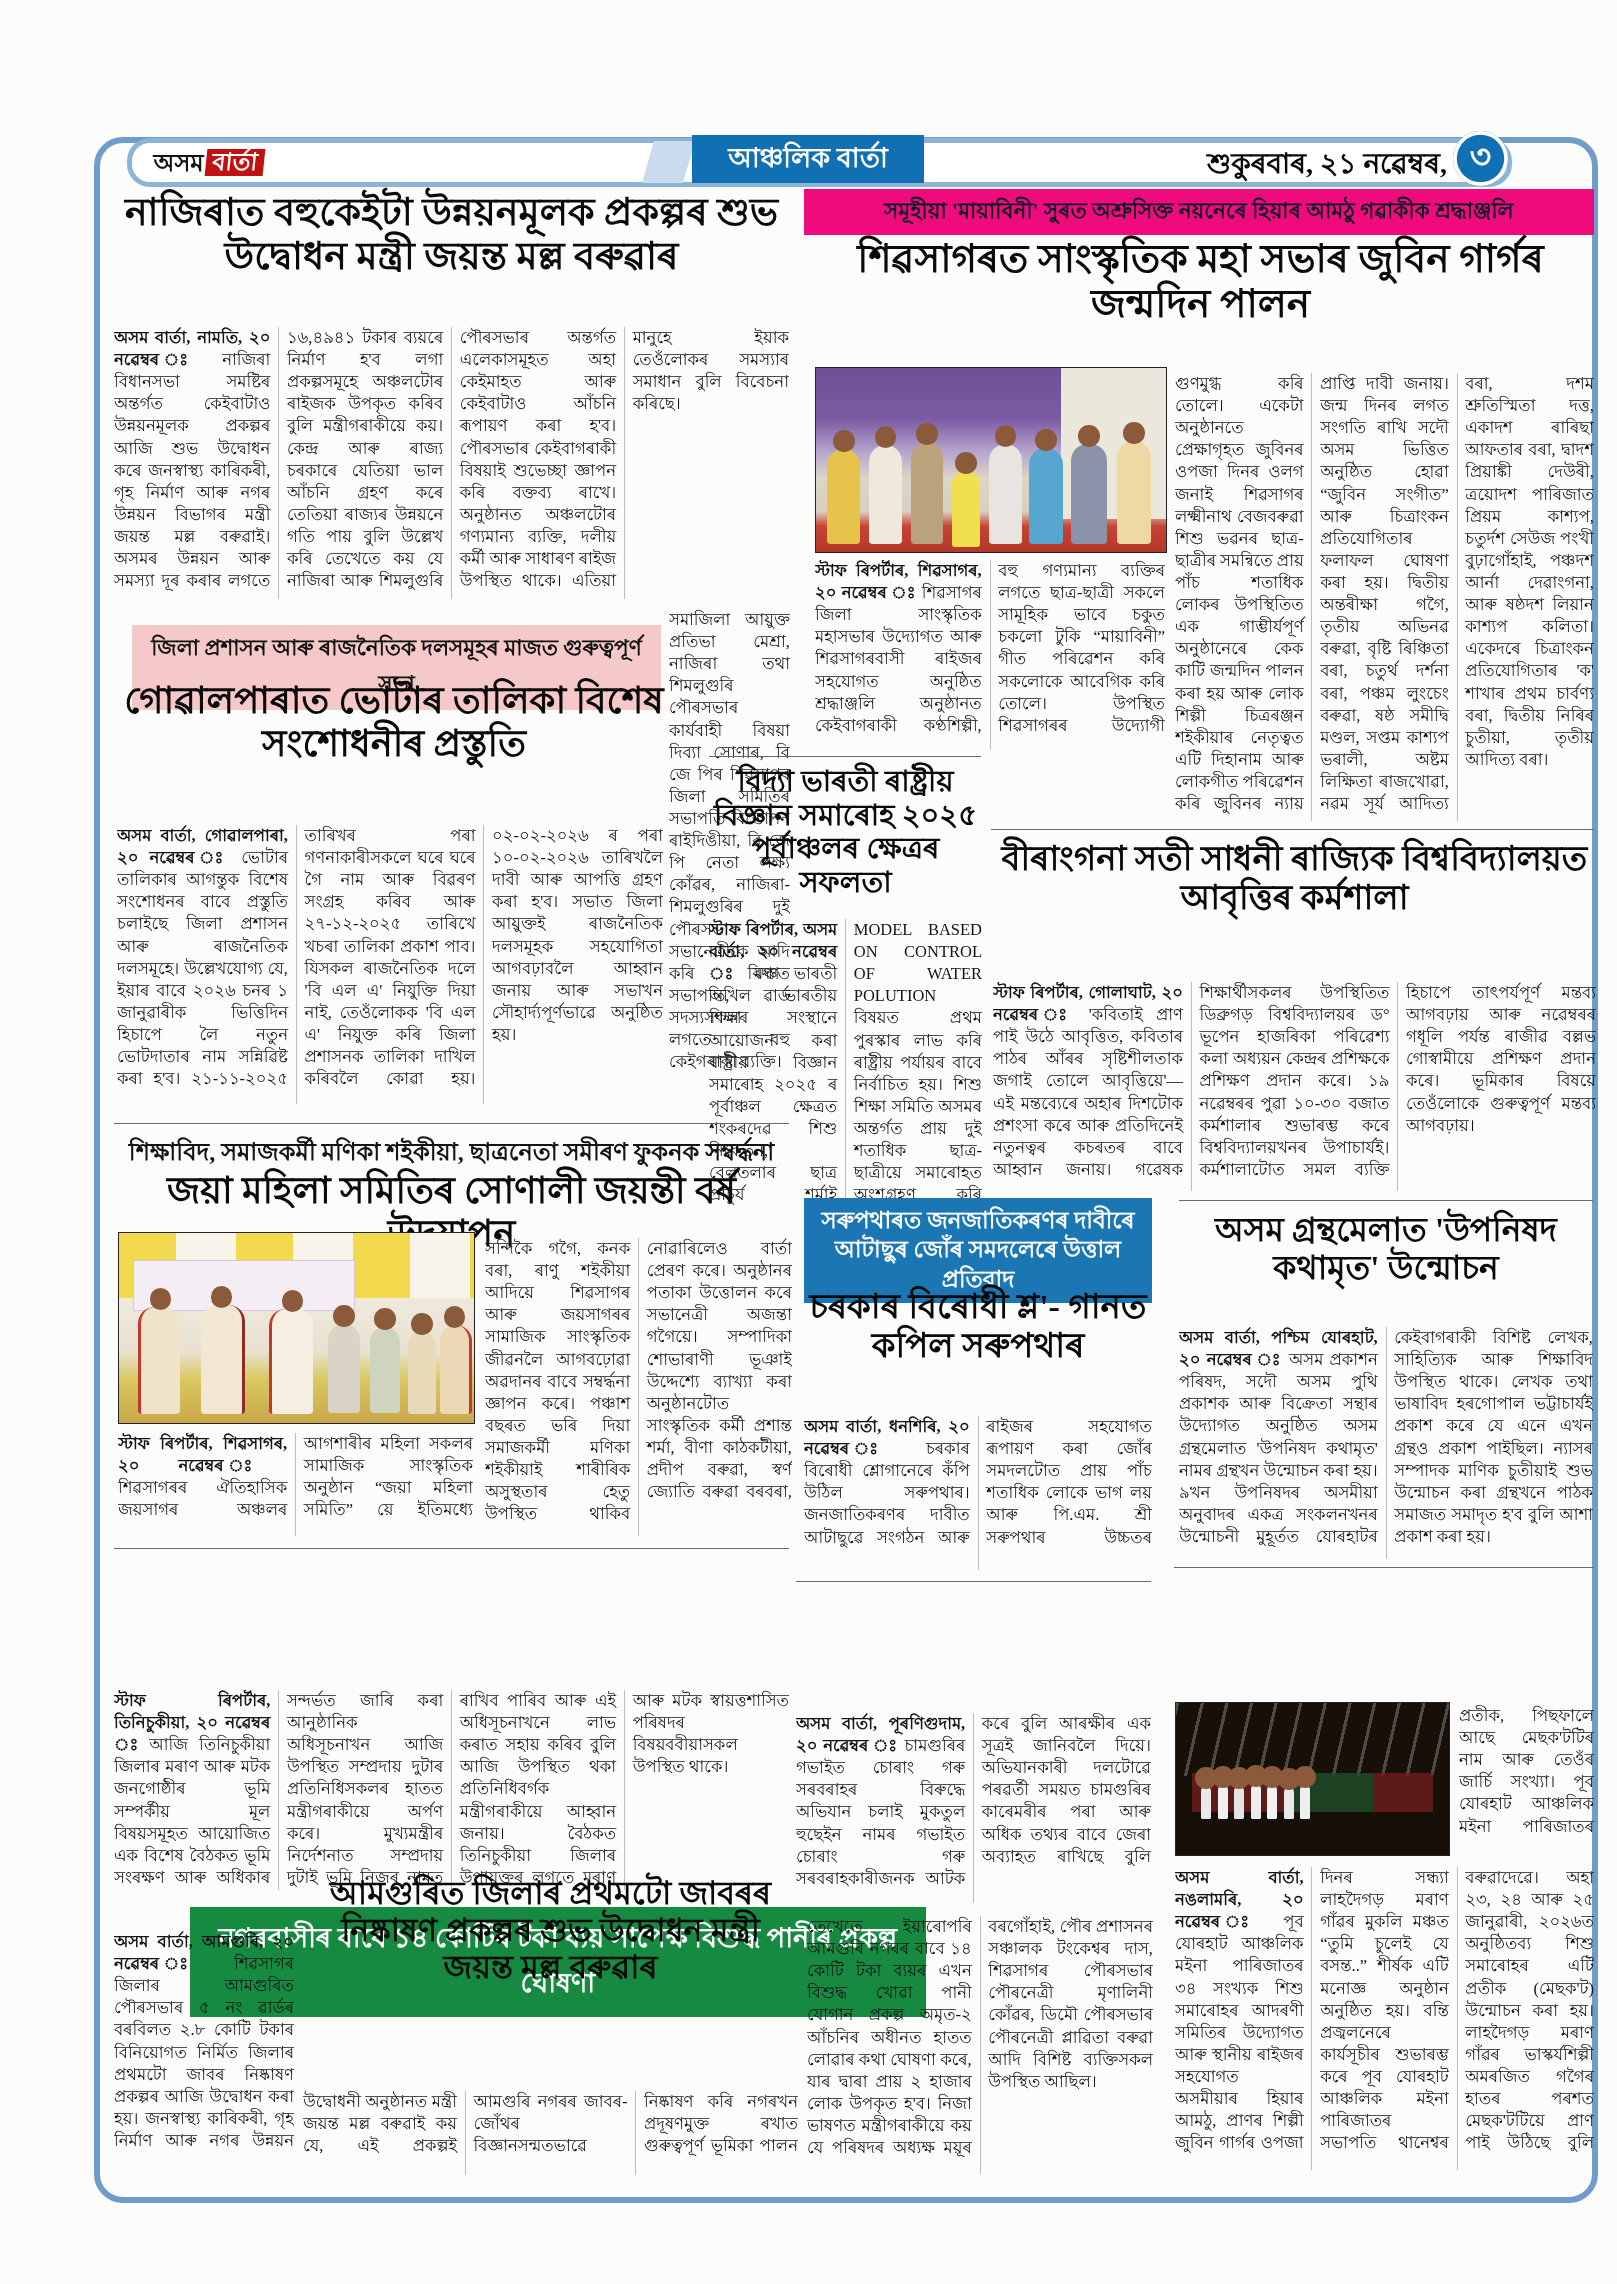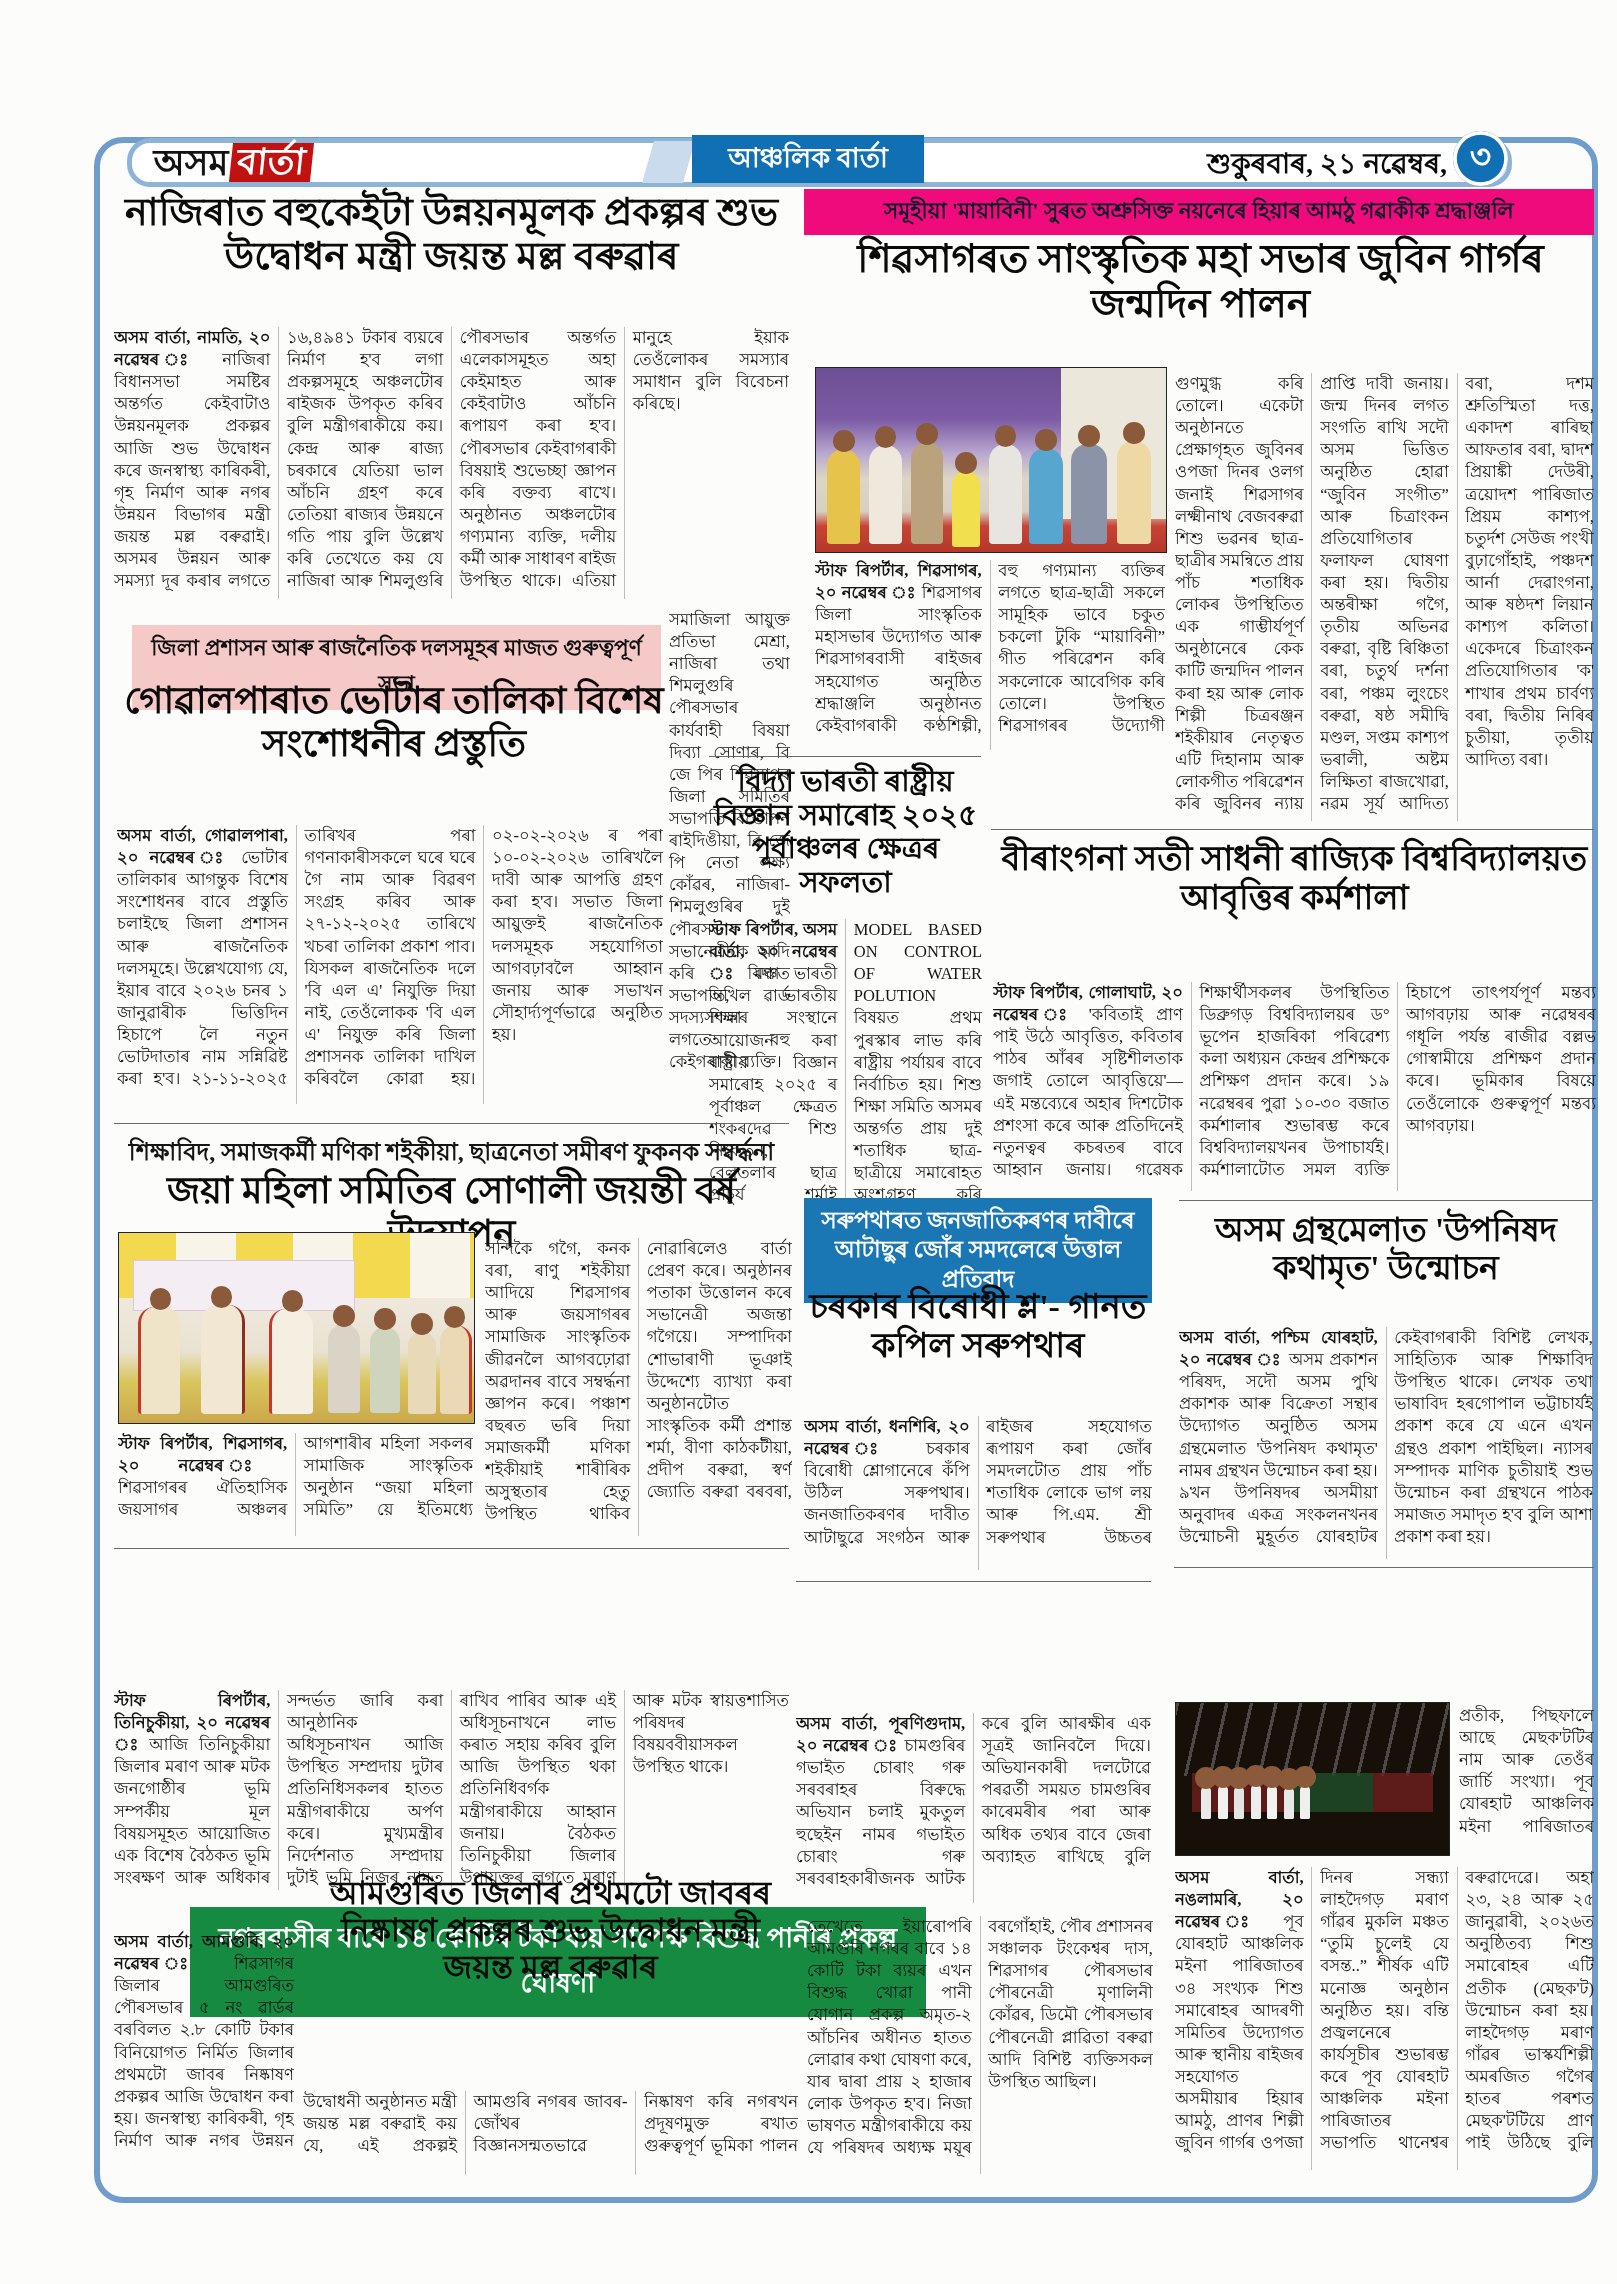--- a/index.html
+++ b/index.html
@@ -11,21 +11,21 @@
   .headline{font-weight:700;text-align:center;line-height:1.16;color:#0a0a0a;}
   .kicker{font-weight:700;text-align:center;}
   .body-text{font-size:16.5px;line-height:1.34;text-align:justify;overflow:hidden;
              column-gap:16.5px;column-fill:auto;column-rule:0.6px solid #bdbdbd;}
   .byline{font-weight:700;}
   .rule{position:absolute;height:0;border-top:1.3px solid #6a6a6a;}
   
   .mast-bar{position:absolute;left:127px;top:138px;width:1375px;height:39px;
             background:#ffffff;border:5.7px solid #8db3d6;border-radius:23px;
             display:flex;align-items:center;}
-  .logo{display:flex;align-items:center;margin-left:21.6px;font-weight:700;font-size:36px;line-height:1;}
+  .logo{display:flex;align-items:center;margin-left:21.6px;font-weight:700;font-size:24px;line-height:1;}
   .logo .black{color:#121212;}
   .logo .red{background:#c11212;color:#ffffff;padding:1.3px 6.3px;margin-left:2.5px;
              transform:skewX(-6deg);display:inline-block;}
   .mast-notch{position:absolute;left:648px;top:141px;width:41px;height:42px;
               background:#c9dbec;transform:skewX(-16deg);}
   .section-box{position:absolute;left:692px;top:135px;width:232px;height:48px;
                background:#1170b3;color:#ffffff;font-weight:700;font-size:27px;
                display:flex;align-items:center;justify-content:center;}
   .date-text{position:absolute;left:1155px;top:142px;width:292px;text-align:right;
              font-weight:700;font-size:28px;color:#0a0a0a;}

